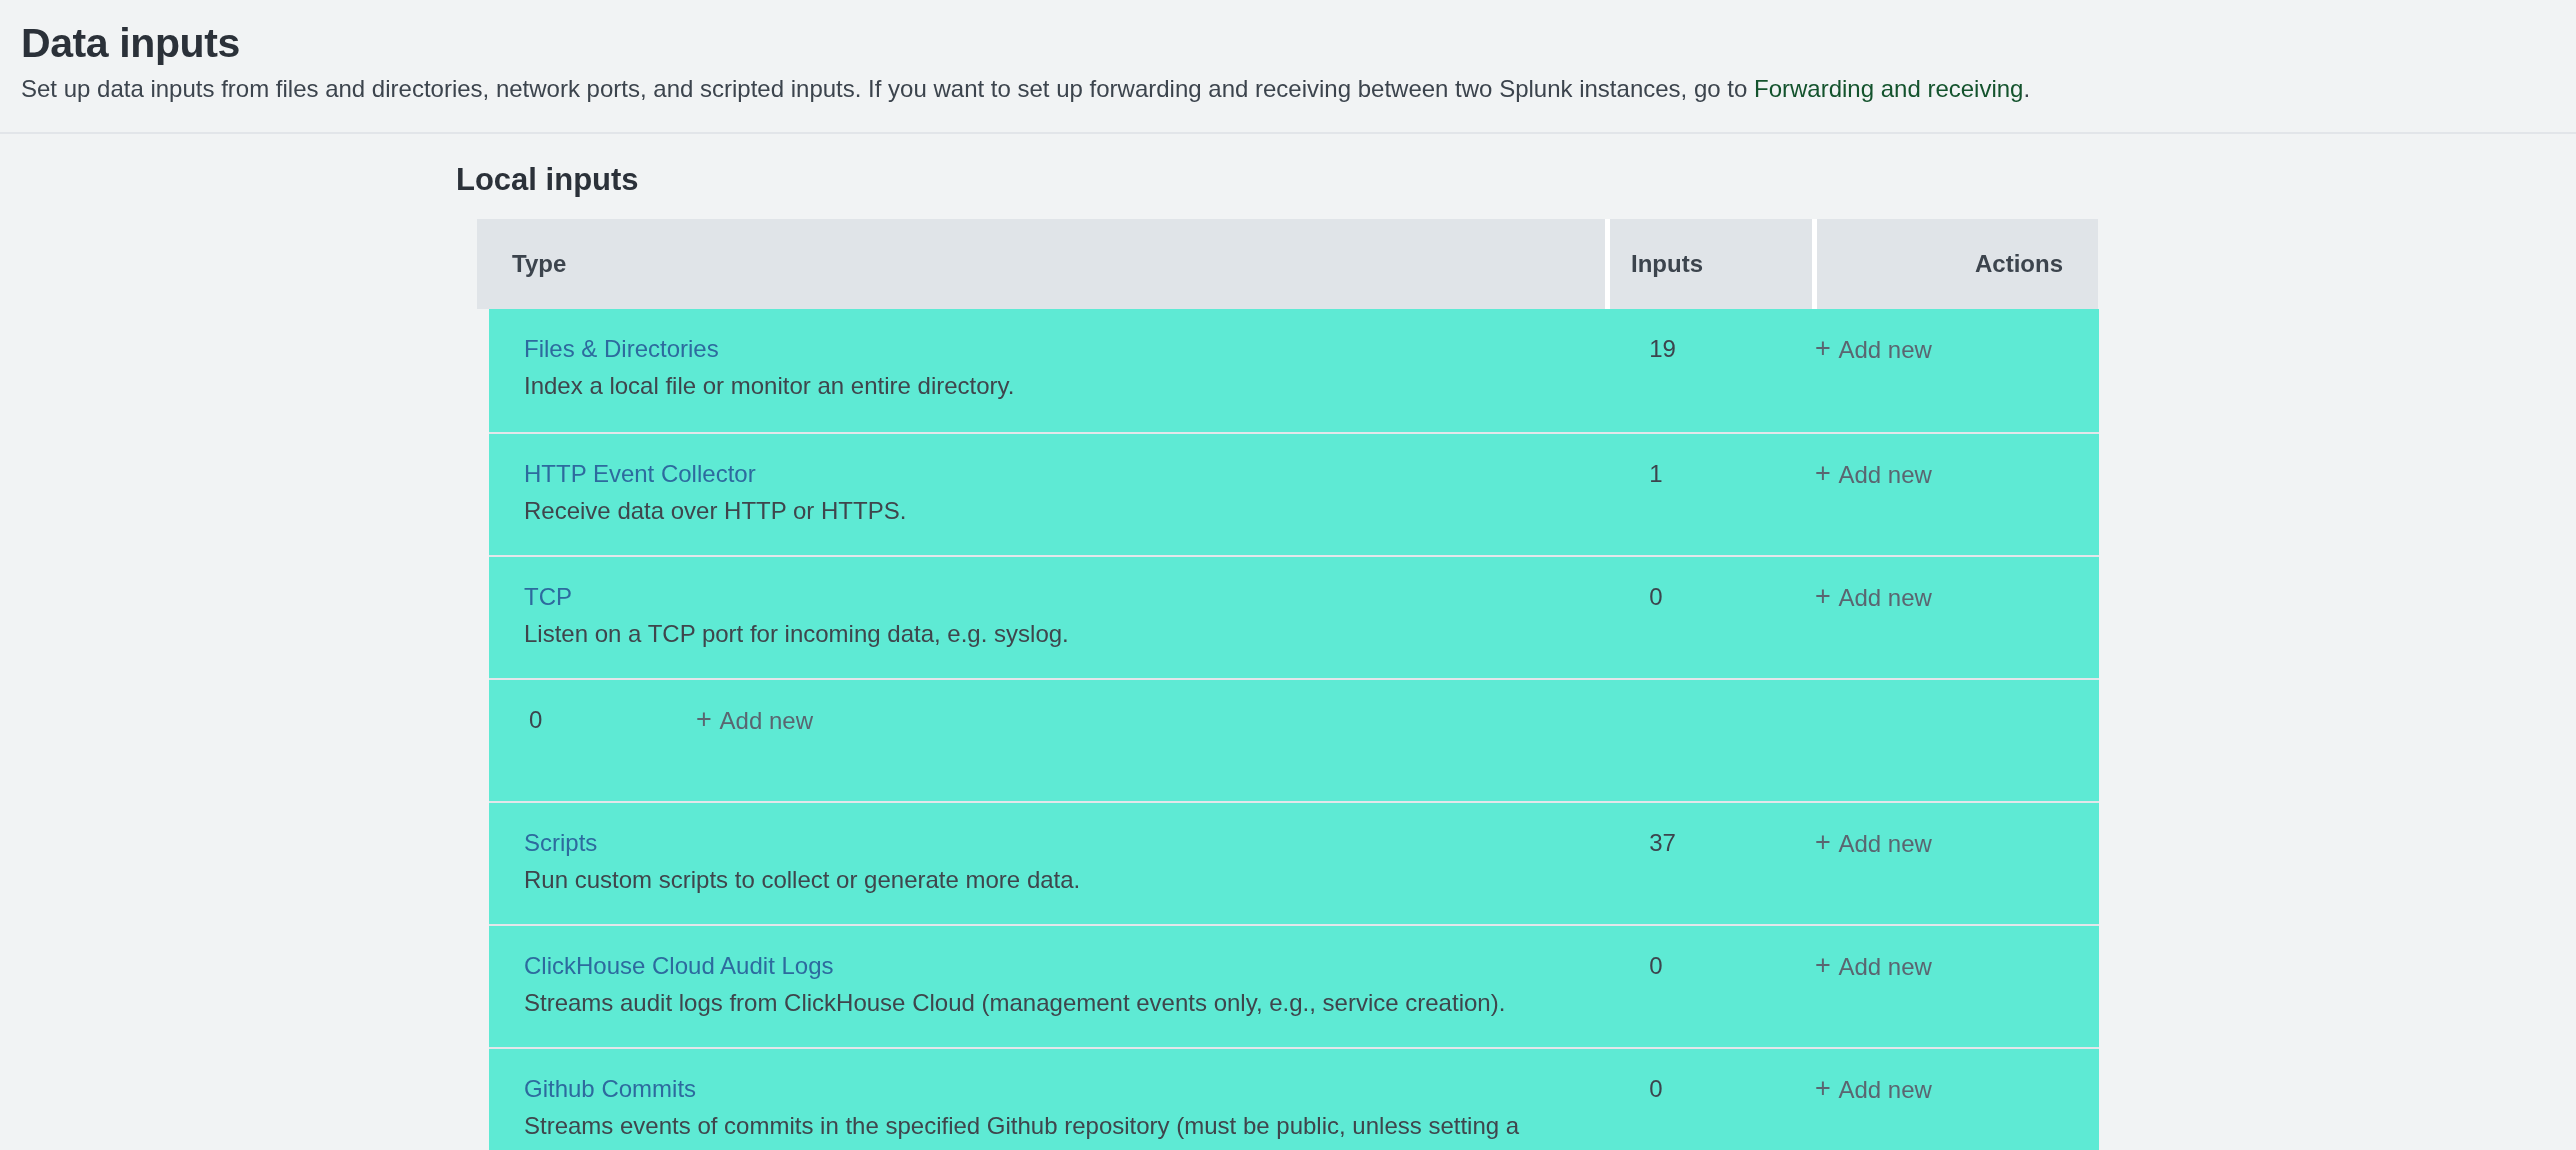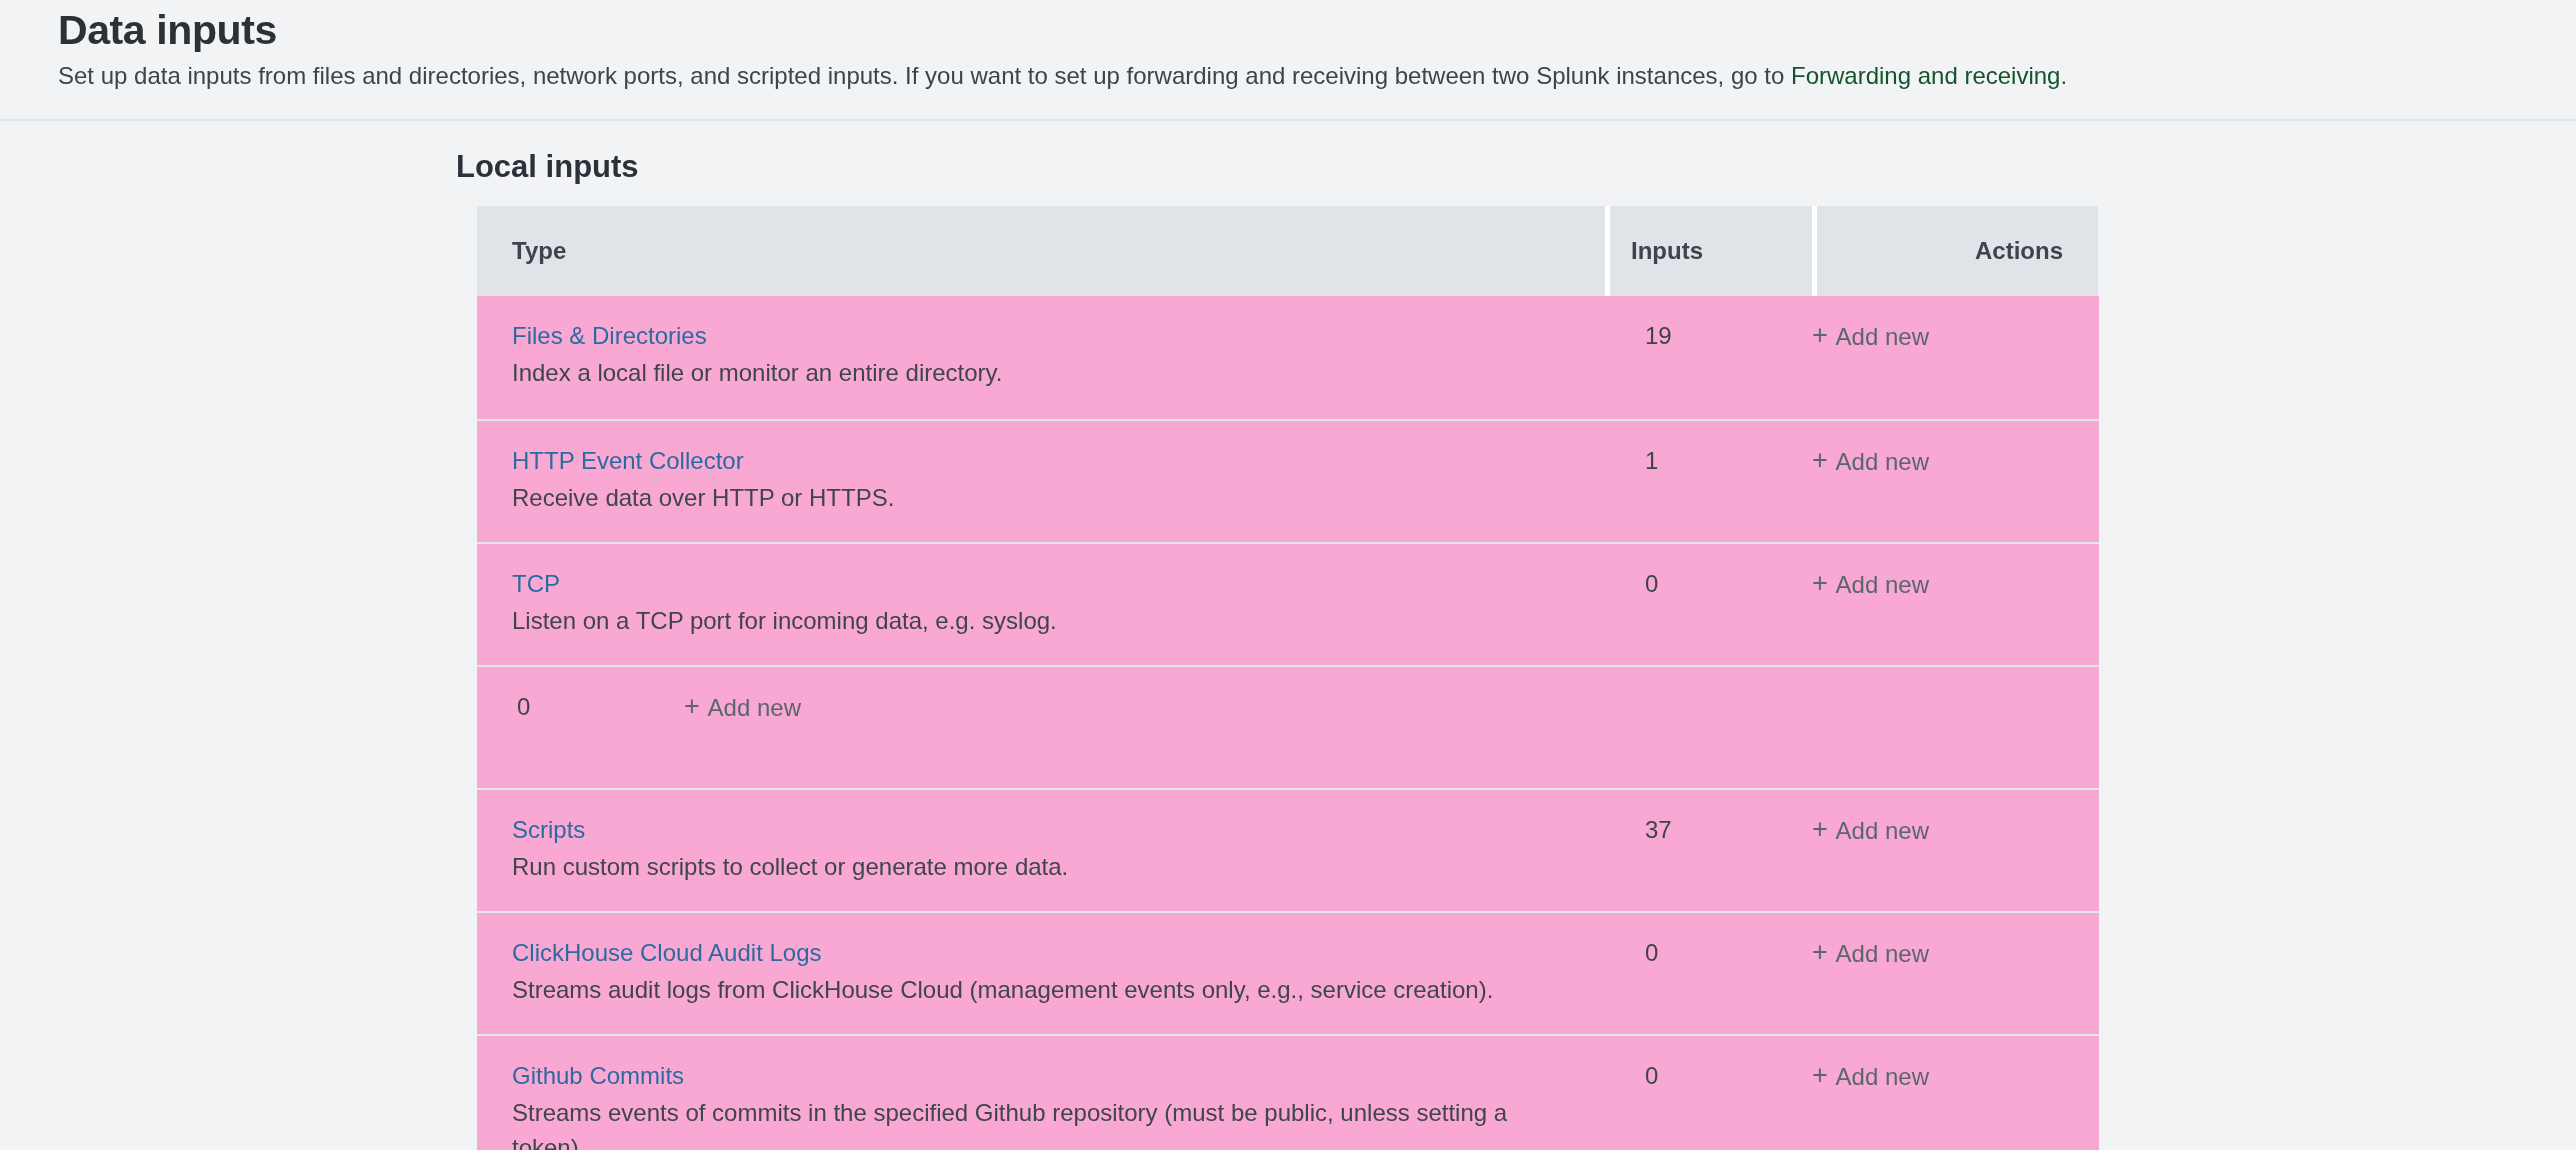--- a/index.html
+++ b/index.html
@@ -5,21 +5,21 @@
   * { margin: 0; padding: 0; box-sizing: border-box; }
   html, body {
     width: 2576px; height: 1151px;
     overflow: hidden;
     background: #f1f3f4;
     font-family: "Liberation Sans", sans-serif;
     color: #3c444d;
     -webkit-font-smoothing: antialiased;
   }
   
-  .page-header { padding: 4px 21px 0 21px; margin-left: 37px; }
+  .page-header { padding: 17px 21px 0 21px; }
   .page-title {
     font-size: 41px; line-height: 52px; font-weight: 700;
     color: #2b3139; letter-spacing: -0.4px;
   }
   .page-subtitle {
     margin-top: 1.7px;
     font-size: 24px; line-height: 35px; color: #3c444d;
   }
   .page-subtitle a {
     color: #14532d; text-decoration: none; cursor: pointer;
@@ -39,22 +39,22 @@
   .thead { display: flex; height: 90px; }
   .th {
     background: #e0e4e8;
     display: flex; align-items: center;
     font-size: 24px; font-weight: 700; color: #3c444d;
   }
   .th-type    { width: 1128px; padding-left: 35px; }
   .th-inputs  { width: 207px; padding-left: 21px; border-left: 5.2px solid #ffffff; }
   .th-actions { width: 286px; padding-right: 35px; border-left: 5.2px solid #ffffff; justify-content: flex-end; }
   .row {
-    display: flex; background: #f9a8d4;
-    height: 123px; border-top: 2.6px solid #e3e6ea;
+    display: flex; background: #5eead4;
+    height: 123px; border-top: 2.6px solid #e3e6ea; margin-left: 12px;
   }
   .tbody .row:first-child { border-top: none; }
   .cell-type   { width: 1128px; padding: 21px 69px 0 35px; }
   .type-link {
     display: inline-block;
     font-size: 24px; line-height: 38px;
     color: #2d6a9e; text-decoration: none; cursor: pointer;
   }
   .type-desc { font-size: 24px; line-height: 35px; color: #3f454c; }
   .cell-inputs {

